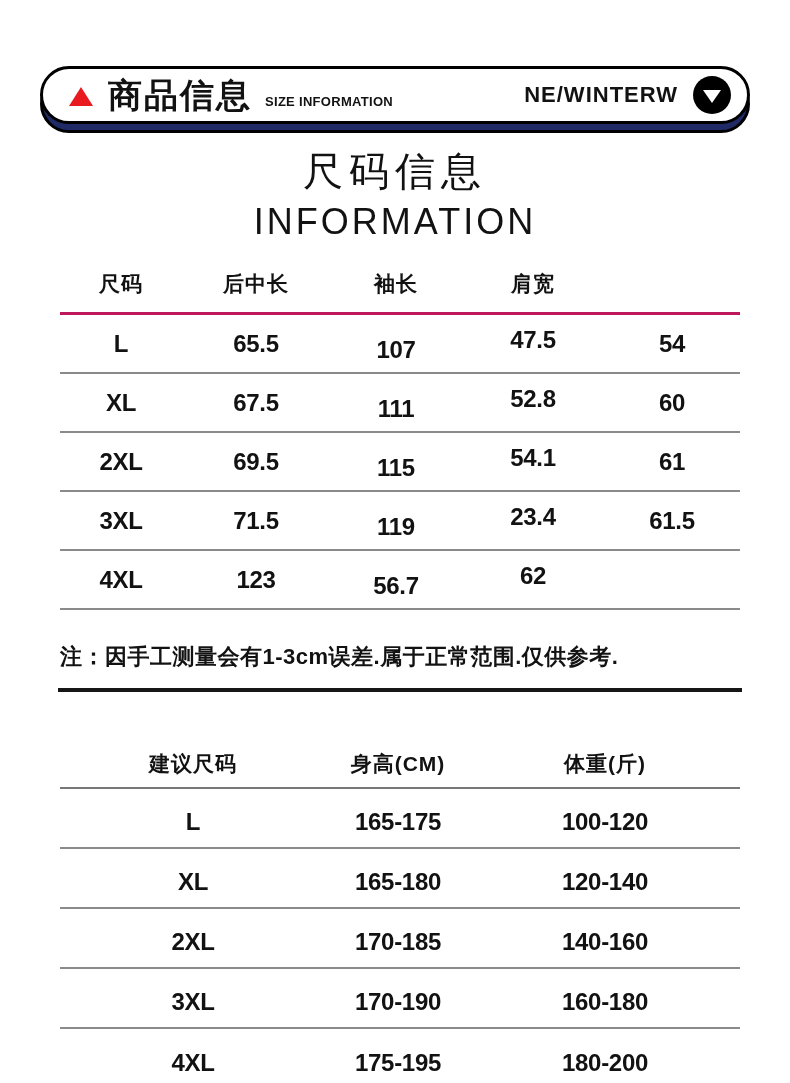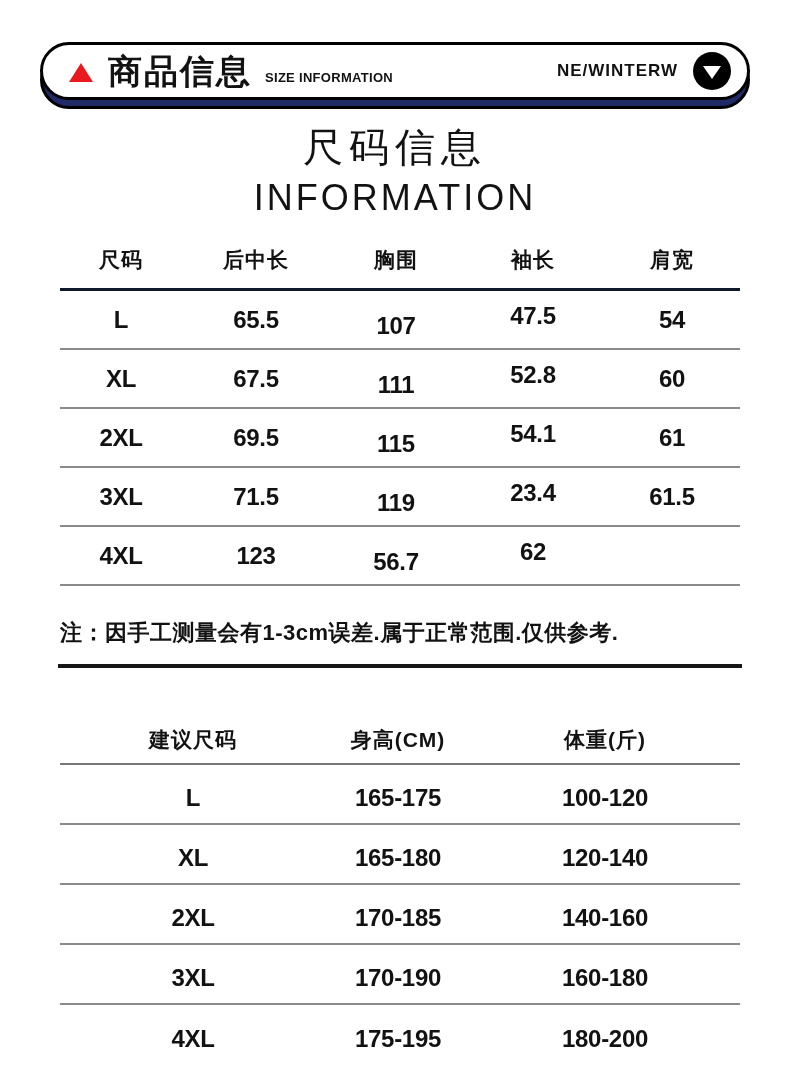--- a/index.html
+++ b/index.html
@@ -6,39 +6,39 @@
   html, body { margin: 0; padding: 0; }
   body {
     width: 790px; height: 1083px;
     background: #ffffff;
     font-family: "Liberation Sans", sans-serif;
     color: #121212;
   }
   .page { position: relative; width: 790px; height: 1083px; overflow: hidden; background:#fff; }
 
   
-  .header-wrap { position: relative; margin: 42px 40px 0 40px; height: 58px; }
+  .header-wrap { position: relative; margin: 66px 40px 0 40px; height: 58px; }
   .pill-shadow {
     position: absolute; left: 0; right: 0; top: 9px; height: 58px;
     background: #1f2a66; border: 3px solid #000; border-radius: 34px;
   }
   .pill {
     position: relative; height: 58px; background: #fff;
     border: 3px solid #000; border-radius: 34px;
     display: flex; align-items: center; padding: 0 16px 0 26px;
   }
   .tri-up {
     width: 0; height: 0; flex: none;
     border-left: 12px solid transparent; border-right: 12px solid transparent;
     border-bottom: 19px solid #e8191f;
     margin-right: 15px; margin-top: 2px;
   }
   .h-title { font-size: 34px; font-weight: bold; letter-spacing: 2px; line-height: 1; }
   .h-sub { font-size: 13px; font-weight: bold; margin-left: 13px; margin-top: 12px; letter-spacing: 0.3px; }
-  .h-brand { margin-left: auto; font-size: 17px; font-weight: bold; letter-spacing: 1px; }
+  .h-brand { margin-left: auto; font-size: 22px; font-weight: bold; letter-spacing: 1px; }
   .arrow-circle {
     width: 38px; height: 38px; background: #000; border-radius: 50%;
     display: flex; align-items: center; justify-content: center; margin-left: 15px; flex: none;
   }
   .tri-down {
     width: 0; height: 0;
     border-left: 9px solid transparent; border-right: 9px solid transparent;
     border-top: 13px solid #fff; margin-top: 2px;
   }
 
@@ -46,21 +46,21 @@
   .sec-title { text-align: center; font-size: 40px; font-weight: normal; letter-spacing: 6px; margin-top: 24px; line-height: 1.15; }
   .sec-sub { text-align: center; font-size: 36px; letter-spacing: 3px; margin-top: 7px; line-height: 1.15; }
 
   
   .table { margin-left: 60px; margin-right: 50px; width: 680px; }
   .trow { display: grid; align-items: center; }
   .cell { text-align: center; }
 
   .t1 { margin-top: 14px; }
   .t1 .trow { grid-template-columns: 122px 148px 132px 142px 136px; }
-  .t1 .thead { height: 59px; border-bottom: 3px solid #0f172a; }
+  .t1 .thead { height: 59px; border-bottom: 3px solid #be185d; }
   .thead .cell { font-size: 21px; font-weight: bold; letter-spacing: 1px; }
   .drow { height: 59px; border-bottom: 2px solid #8a8a8a; }
   .drow .cell { font-size: 24px; font-weight: bold; letter-spacing: -0.3px; }
   .t1 .drow .cell:nth-child(3) { transform: translateY(6px); }
   .t1 .drow .cell:nth-child(4) { transform: translateY(-4px); }
 
   
   .note { margin: 32px 50px 0 60px; font-size: 22px; font-weight: bold; letter-spacing: 0.5px; line-height: 1.4; }
   .note-line { margin: 15px 48px 0 58px; height: 4px; background: #161616; }
 
@@ -90,21 +90,20 @@
     </div>
   </div>
 
   <div class="sec-title">尺码信息</div>
   <div class="sec-sub">INFORMATION</div>
 
   <div class="table t1">
     <div class="trow thead">
       <div class="cell">尺码</div>
       <div class="cell">后中长</div>
-      <div class="cell">胸围</div>
       <div class="cell">袖长</div>
       <div class="cell">肩宽</div>
     </div>
     <div class="trow drow">
       <div class="cell">L</div>
       <div class="cell">65.5</div>
       <div class="cell">107</div>
       <div class="cell">47.5</div>
       <div class="cell">54</div>
     </div>

